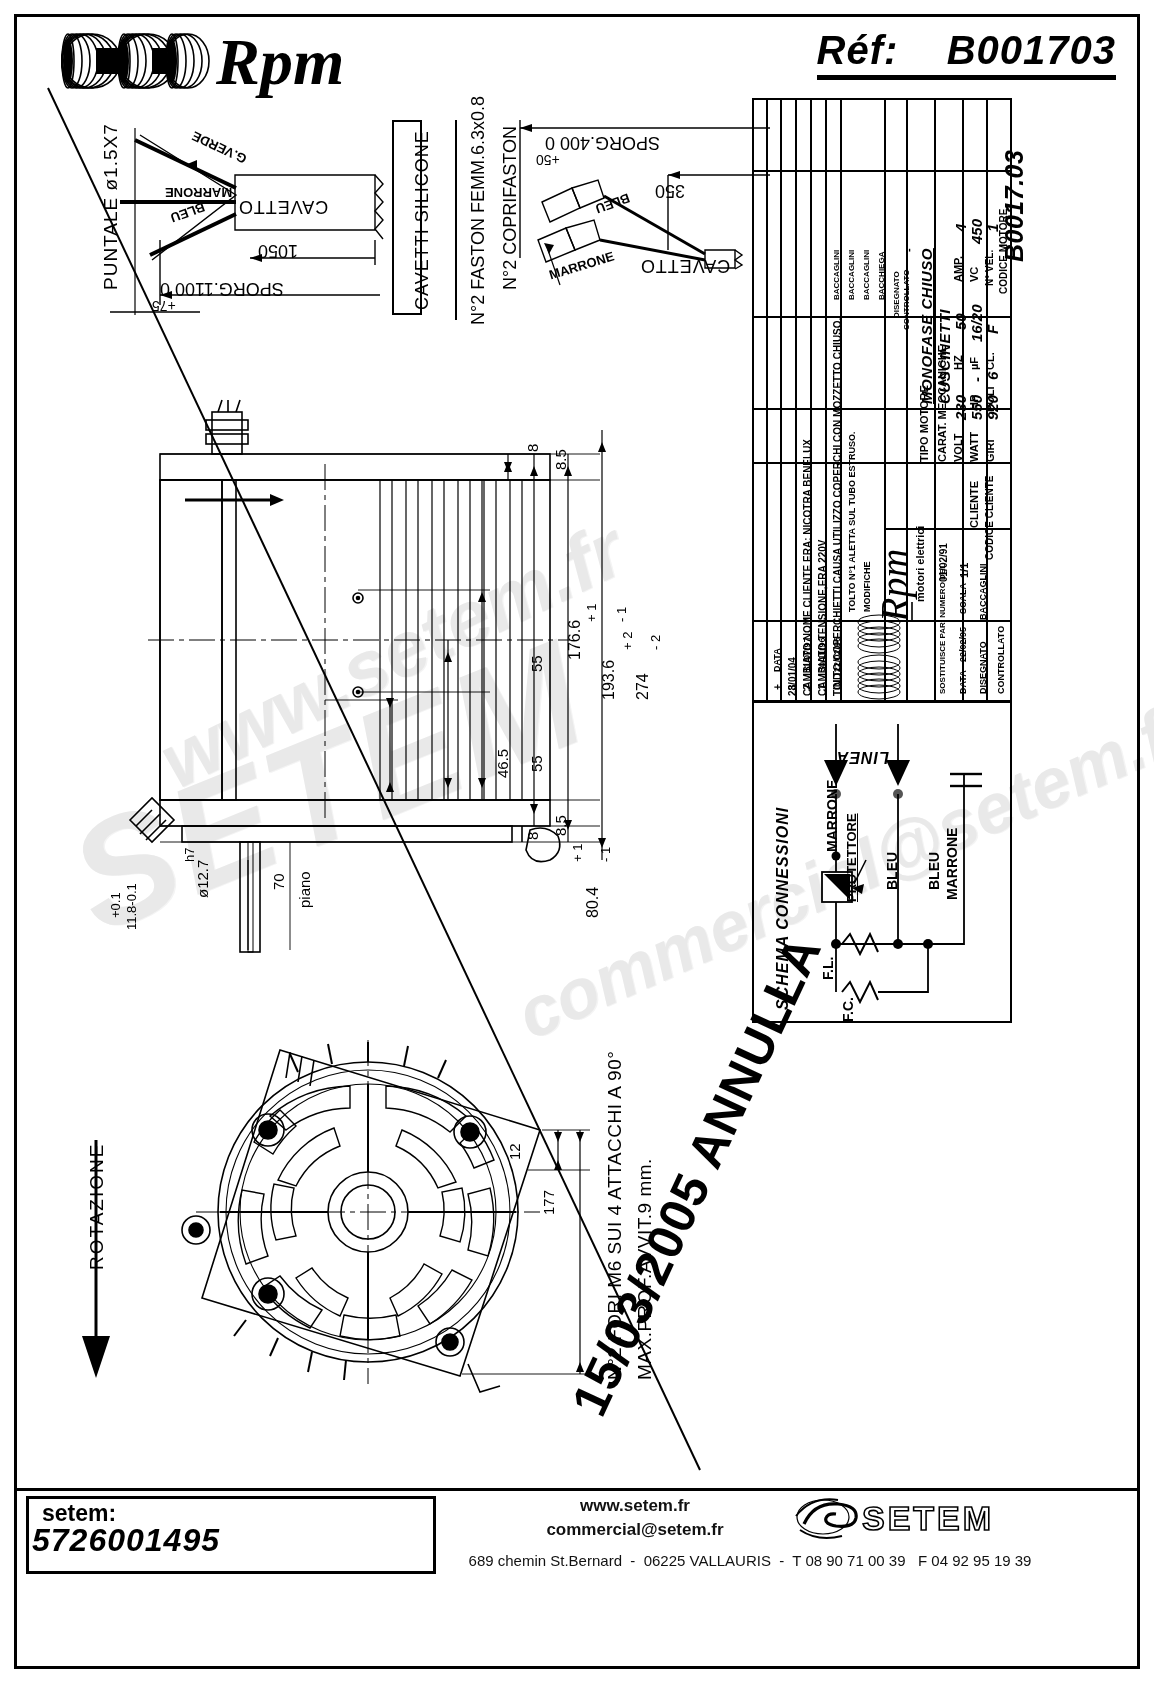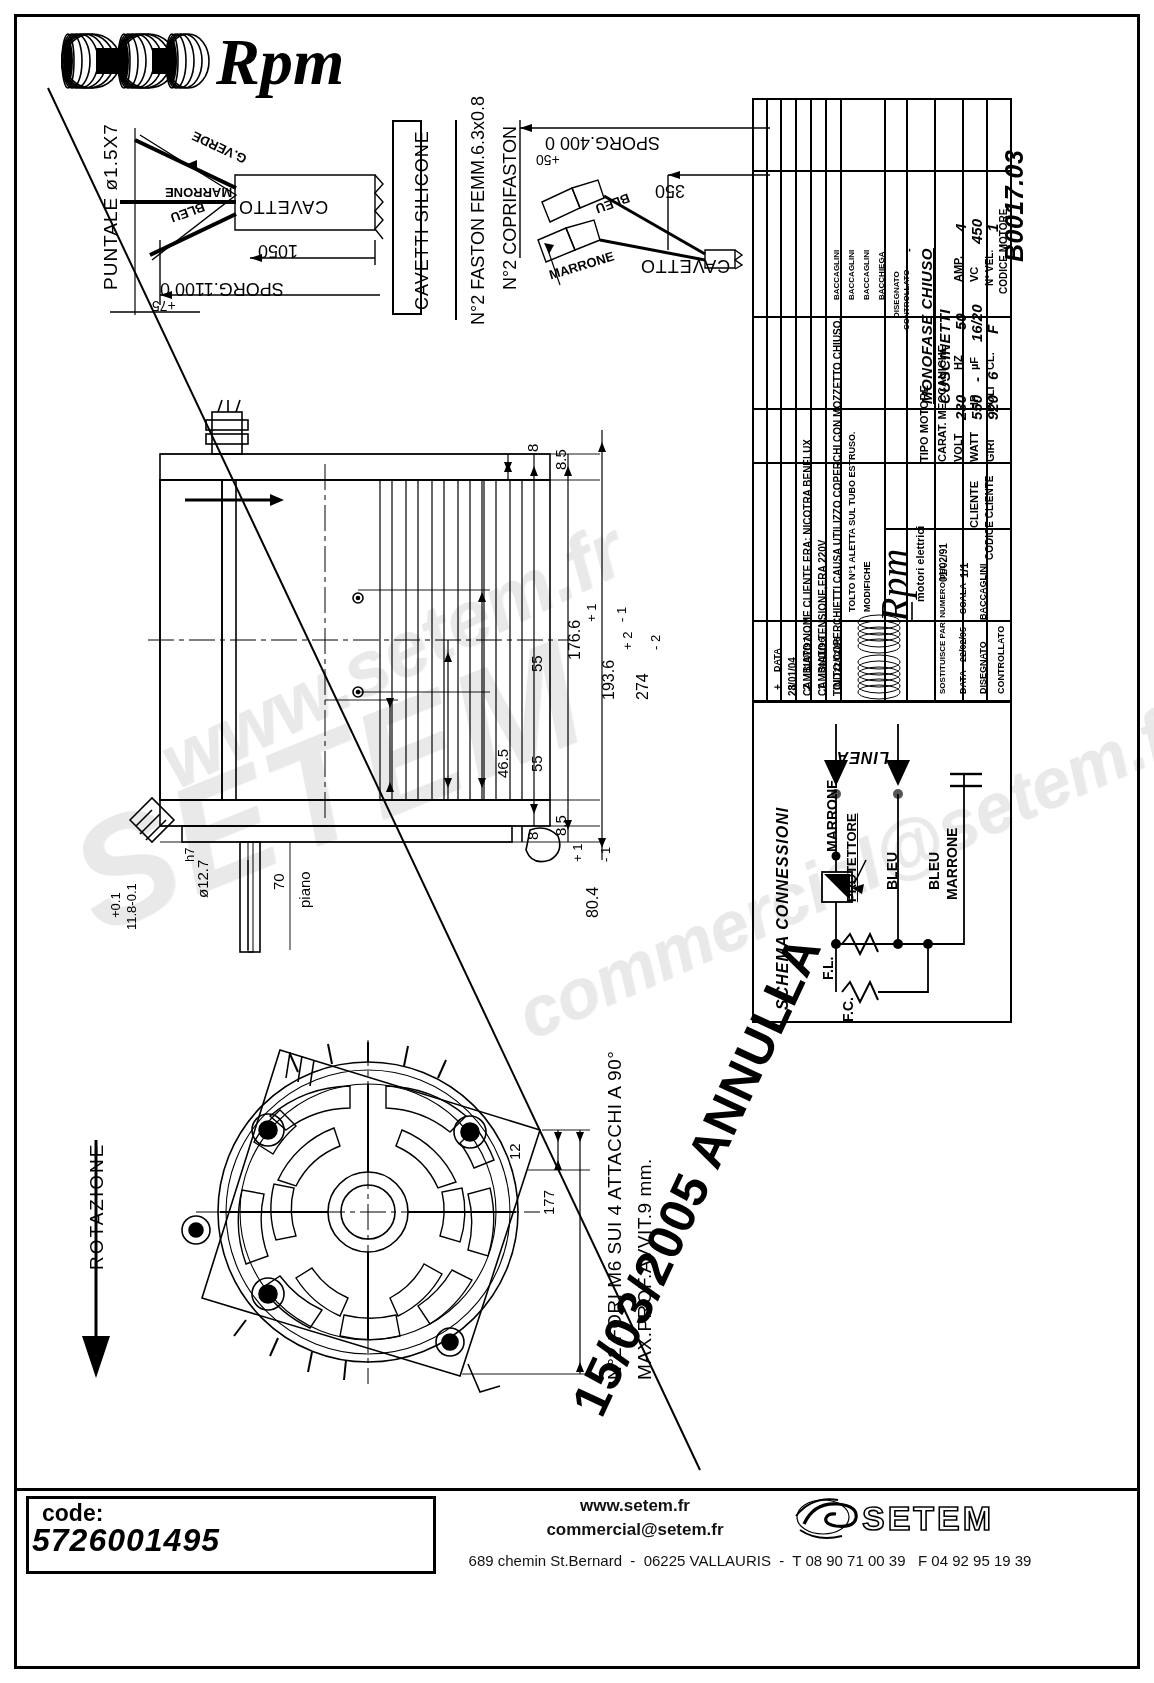--- a/index.html
+++ b/index.html
@@ -76,20 +76,25 @@
         <ellipse cx="30" cy="33" rx="5" ry="22"></ellipse>
         <ellipse cx="86" cy="33" rx="5" ry="22"></ellipse>
         <ellipse cx="134" cy="33" rx="5" ry="22"></ellipse>
         <rect x="58" y="20" width="22" height="26"></rect>
         <rect x="114" y="20" width="14" height="26"></rect>
       </g>
       <text x="178" y="56" font-family="Liberation Serif, serif" font-size="66" font-style="italic" font-weight="bold" fill="#000">Rpm</text>
     </svg>
   </div>
 
+  <div id="ref">
+    <span>Réf:</span>
+    <span style="display:inline-block;width:24px"></span>
+    <span>B001703</span>
+  </div>
 
   <svg width="760" height="320" style="left:40px;top:90px;">
     <g stroke="#000" fill="none" stroke-width="1.4">
 
       <path d="M195,85 L335,85 L335,140 L195,140 Z"></path>
       <path d="M335,85 l8,9 l-8,9 l8,9 l-8,9 l8,9 l-8,9 l8,10"></path>
 
       <path d="M196,98 L95,50" stroke-width="4"></path>
       <path d="M196,112 L80,112" stroke-width="4"></path>
       <path d="M196,124 L110,165" stroke-width="4"></path>
@@ -543,21 +548,21 @@
   <div class="txt r90" style="left:820px;top:980px;font-size:14px;font-weight:bold;">F.L.</div>
   <div class="txt r90" style="left:840px;top:1022px;font-size:14px;font-weight:bold;">F.C.</div>
 
   <svg width="1154" height="1683" style="left:0;top:0;pointer-events:none;">
     <path d="M48,88 L700,1470" stroke="#000" stroke-width="2" fill="none"></path>
   </svg>
   <div class="txt" style="left:560px;top:1400px;font-size:50px;font-weight:bold;transform-origin:0 0;transform:rotate(-65deg);letter-spacing:1px;">15/03/2005 ANNULLA</div>
 
   <div class="bx fdiv"></div>
   <div class="bx" id="codebox"></div>
-  <div class="txt" id="codelbl">code:</div>
+  <div class="txt" id="codelbl">setem:</div>
   <div class="txt" id="codeval">5726001495</div>
 
   <div class="txt ftxt" style="left:500px;top:1496px;width:270px;font-size:17px;font-weight:bold;color:#111;">www.setem.fr</div>
   <div class="txt ftxt" style="left:480px;top:1520px;width:310px;font-size:17px;font-weight:bold;color:#111;">commercial@setem.fr</div>
   <div class="txt ftxt" style="left:440px;top:1552px;width:620px;font-size:15px;color:#111;">689 chemin St.Bernard  -  06225 VALLAURIS  -  T 08 90 71 00 39   F 04 92 95 19 39</div>
 
   <svg width="250" height="58" style="left:790px;top:1490px;">
     <g>
       <path d="M14,34 q10,-22 34,-20 q20,2 18,14 q-2,10 -20,8 q-12,-2 -10,-8 q2,-5 10,-4" fill="none" stroke="#000" stroke-width="3.2"></path>
       <path d="M6,26 q16,-20 42,-16" fill="none" stroke="#000" stroke-width="2"></path>

